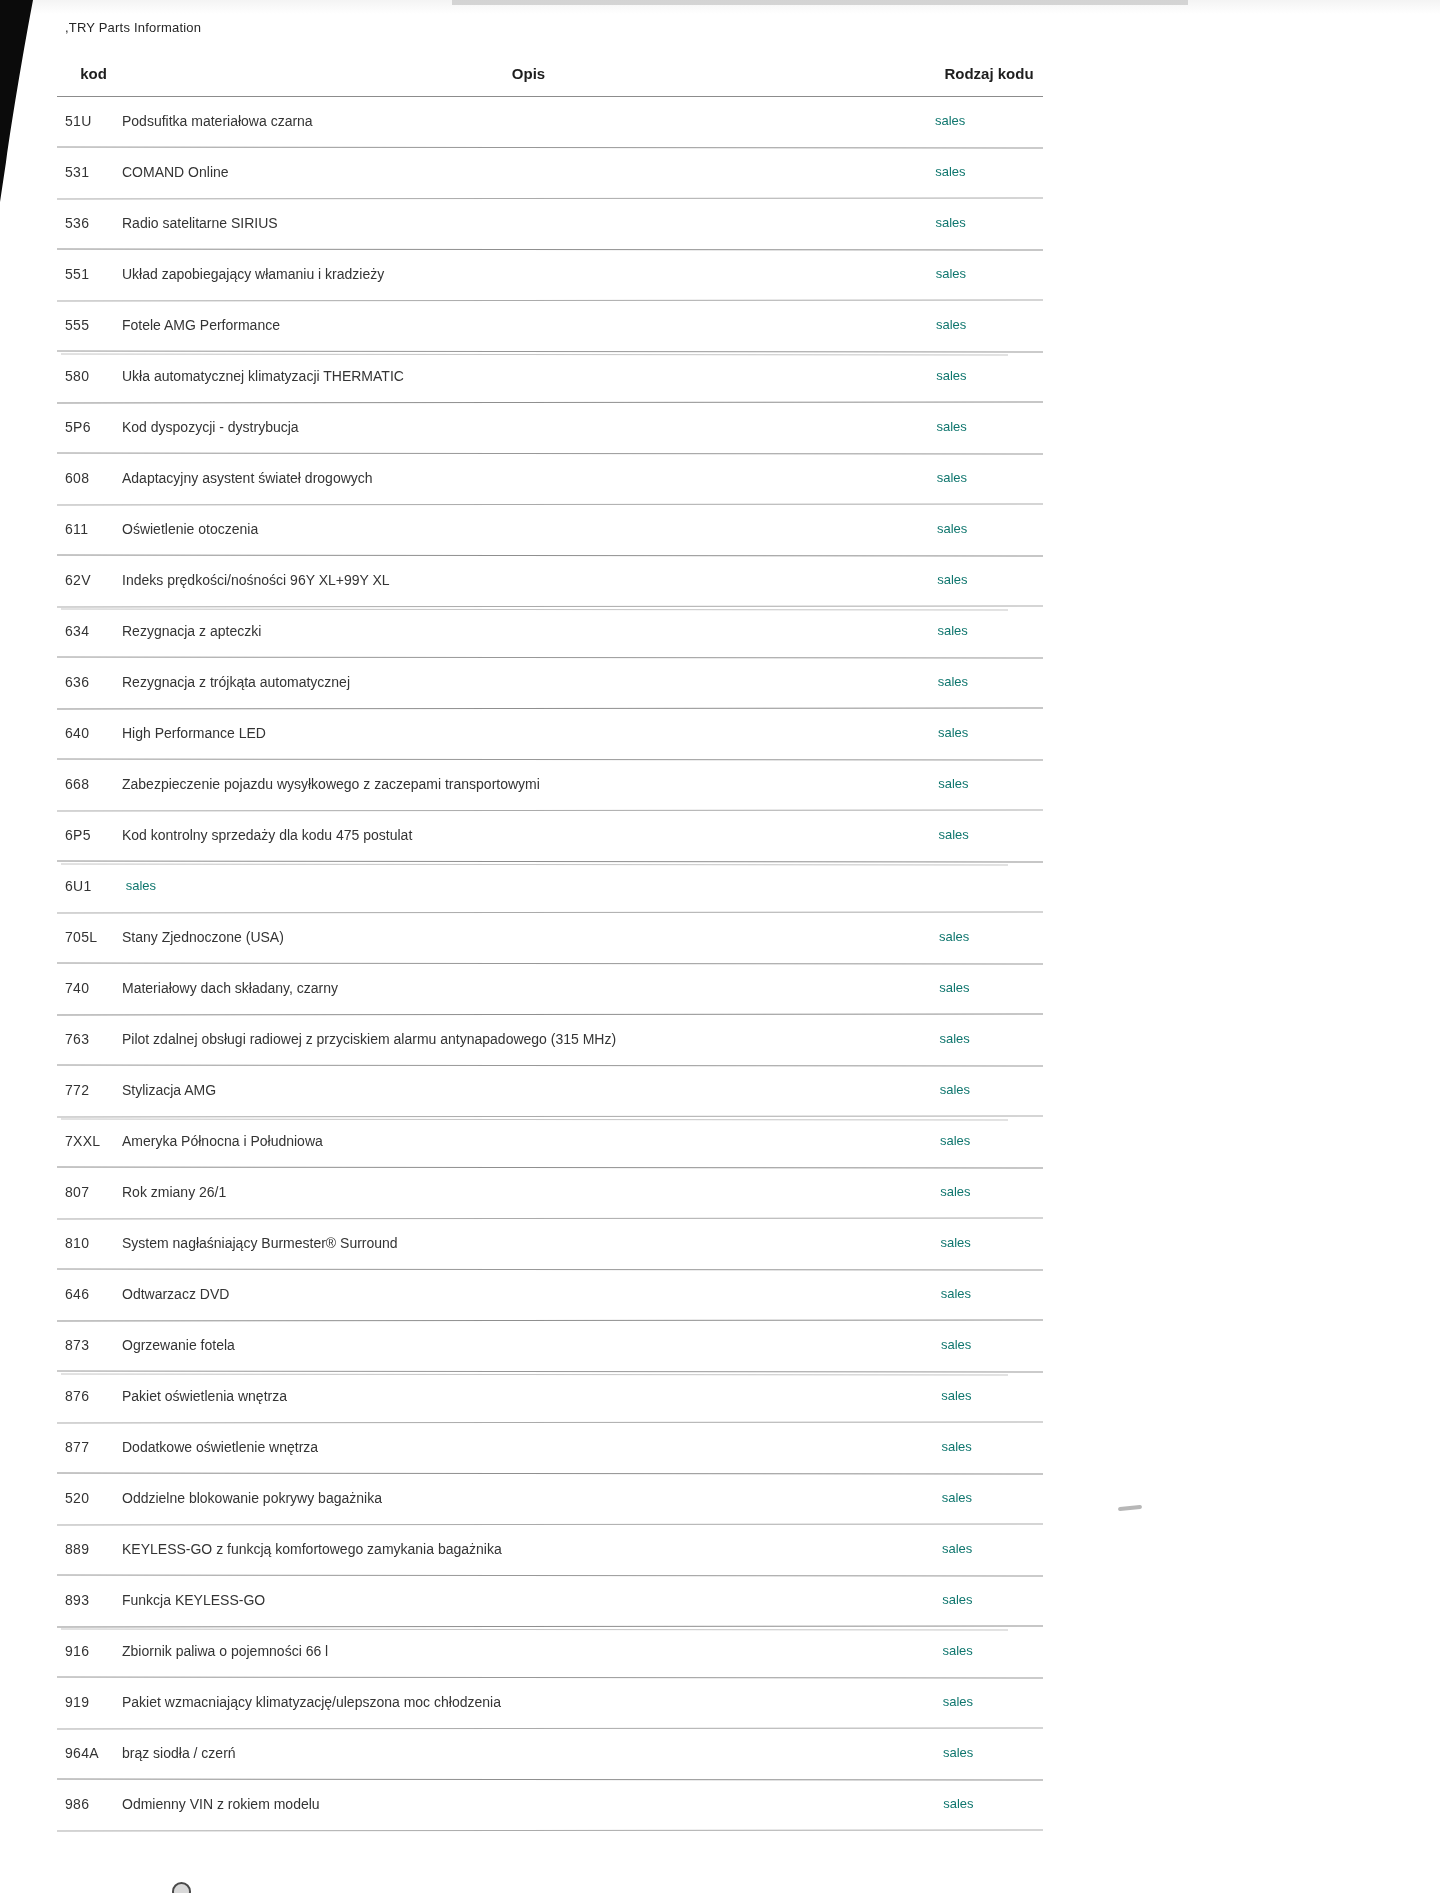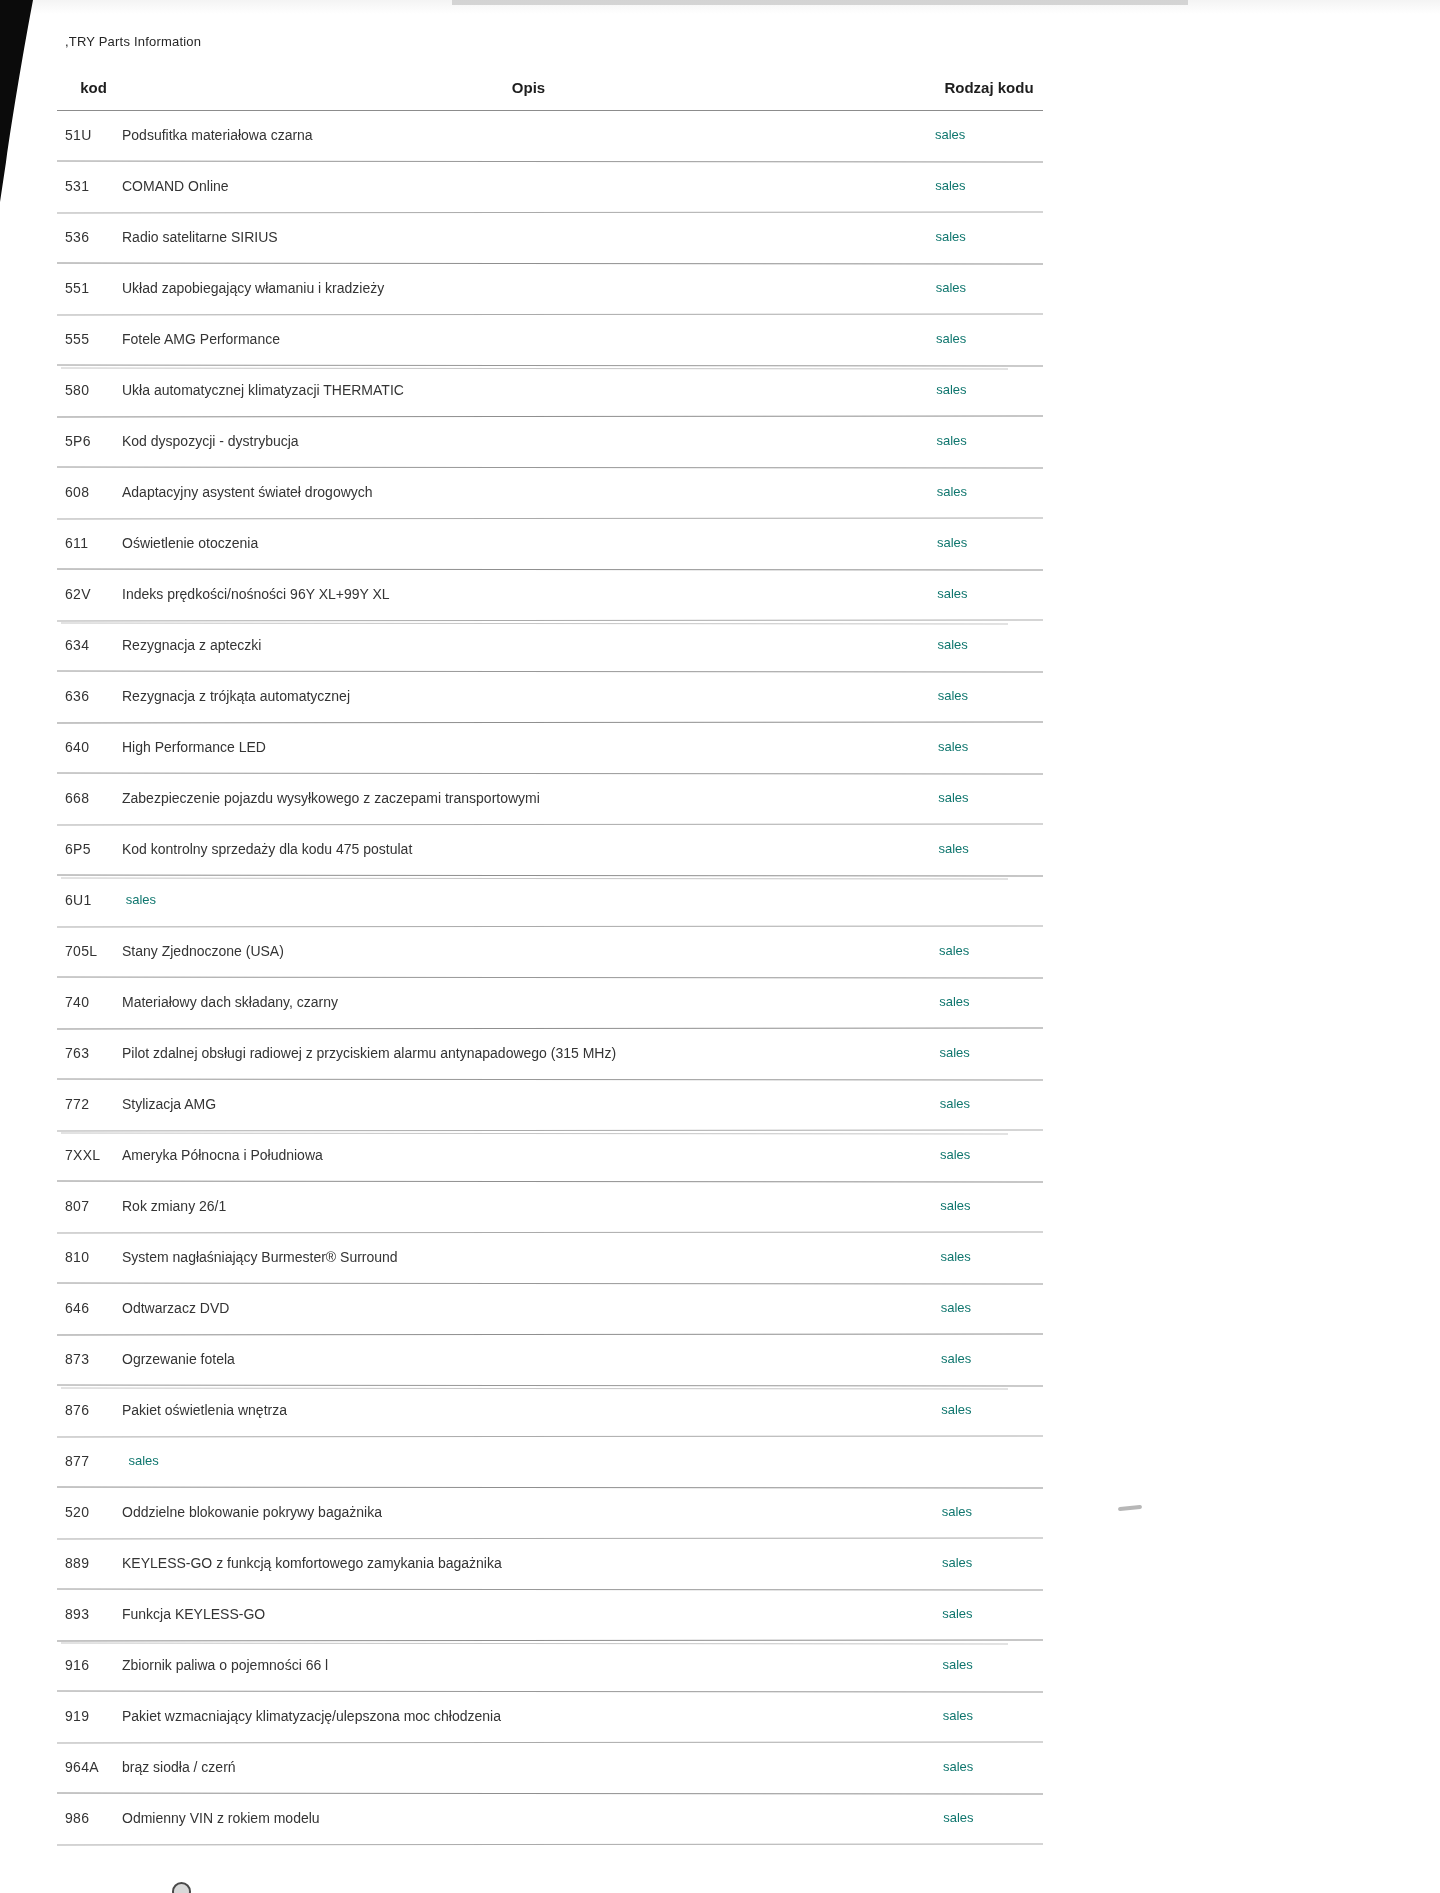--- a/index.html
+++ b/index.html
@@ -47,21 +47,21 @@
     background: #d8d8d8;
   }
 
   
   .page {
     position: relative;
     width: 100%;
     height: 100%;
   }
   .doc-title {
-    padding-top: 34px;
+    padding-top: 20px;
     margin-left: 65px;
     font-size: 13px;
     letter-spacing: .2px;
     color: #262626;
   }
   .table-wrap {
     margin-left: 57px;
     width: 986px;
   }
   .grid-row {
@@ -311,20 +311,21 @@
 
   <div class="grid-row data-row">
     <div class="cell cell-code">876</div>
     <div class="cell cell-desc">Pakiet oświetlenia wnętrza</div>
     <div class="cell cell-type" style="transform: translateX(6.25px);">sales</div>
     <div class="row-line"></div>
   </div>
 
   <div class="grid-row data-row">
     <div class="cell cell-code">877</div>
+    <div class="cell cell-desc">Dodatkowe oświetlenie wnętrza</div>
     <div class="cell cell-type" style="transform: translateX(6.5px);">sales</div>
     <div class="row-line"></div>
   </div>
 
   <div class="grid-row data-row">
     <div class="cell cell-code">520</div>
     <div class="cell cell-desc">Oddzielne blokowanie pokrywy bagażnika</div>
     <div class="cell cell-type" style="transform: translateX(6.75px);">sales</div>
     <div class="row-line"></div>
   </div>

